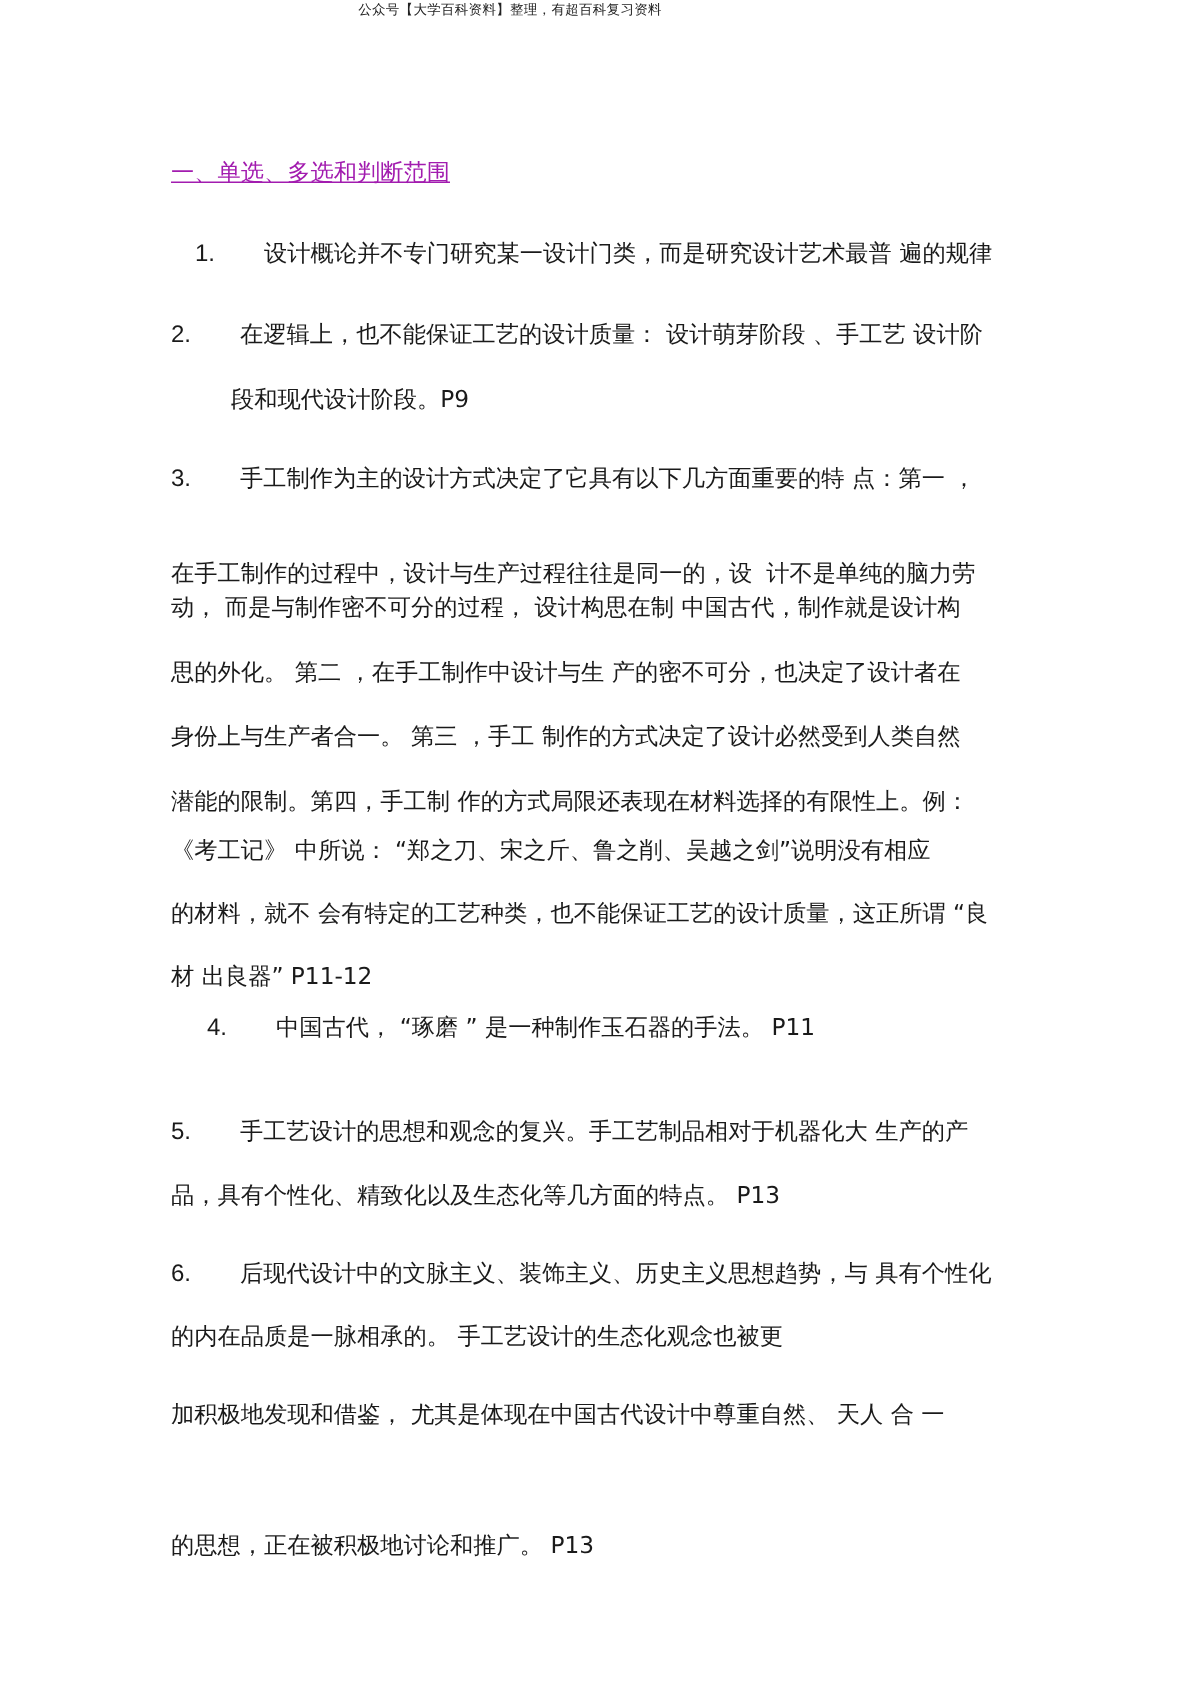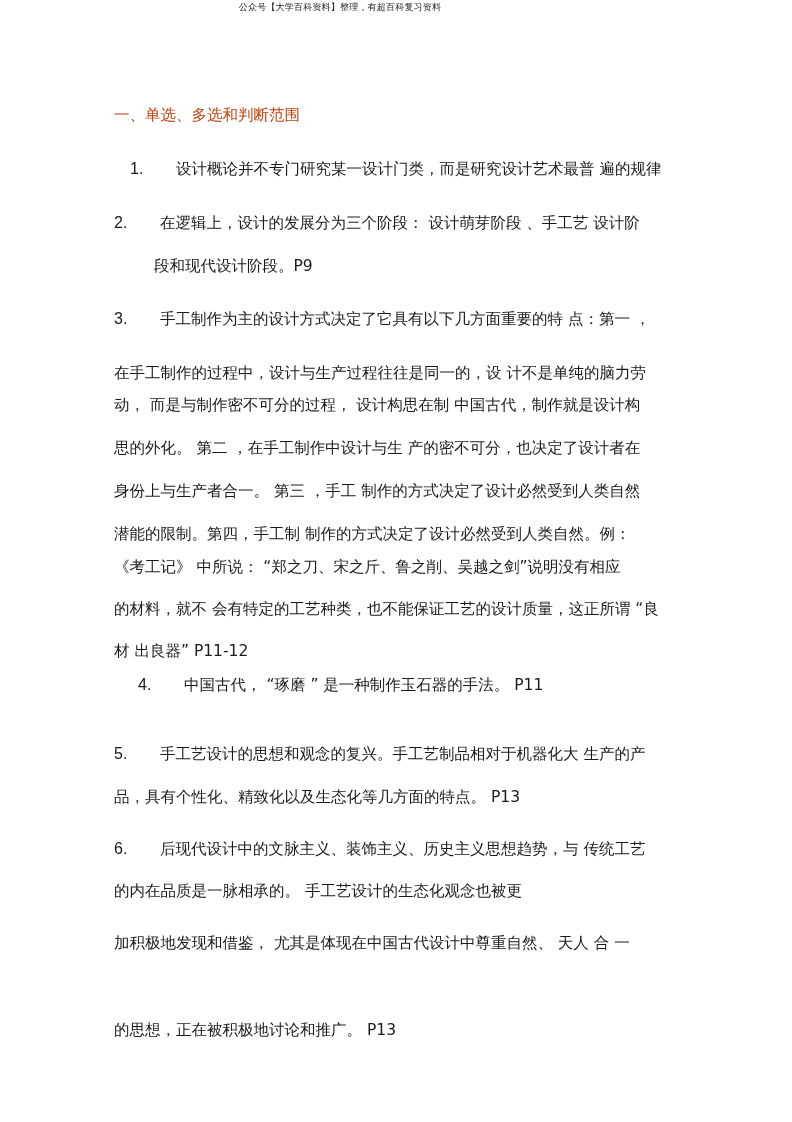--- a/index.html
+++ b/index.html
@@ -26,22 +26,23 @@
       line-height: 12px;
       color: #222;
       letter-spacing: 0.2px;
     }
     .section-title {
       position: absolute;
       left: 114px;
       top: 104px;
       font-size: 15.5px;
       line-height: 22px;
-      color: #c2410c;
+      color: #a21caf;
       white-space: nowrap;
+      text-decoration: underline;
     }
     .line {
       position: absolute;
       left: 114px;
       font-size: 15.5px;
       line-height: 22px;
       color: #1a1a1a;
       white-space: nowrap;
     }
     .num {
@@ -56,43 +57,43 @@
 
 <div class="header-note">公众号【大学百科资料】整理，有超百科复习资料</div>
 
 <div class="section-title">一、单选、多选和判断范围</div>
 
 <div class="line" style="top:158px;margin-left:16px;">
   <span class="num">1.</span><span>设计概论并不专门研究某一设计门类，而是研究设计艺术最普 遍的规律</span>
 </div>
 
 <div class="line" style="top:212px;">
-  <span class="num">2.</span><span>在逻辑上，设计的发展分为三个阶段：  设计萌芽阶段 、手工艺 设计阶</span>
+  <span class="num">2.</span><span>在逻辑上，也不能保证工艺的设计质量：  设计萌芽阶段 、手工艺 设计阶</span>
 </div>
 <div class="line" style="top:255px;margin-left:40px;">段和现代设计阶段。P9</div>
 
 <div class="line" style="top:308px;">
   <span class="num">3.</span><span>手工制作为主的设计方式决定了它具有以下几方面重要的特 点：第一 ，</span>
 </div>
-<div class="line" style="top:362px;">在手工制作的过程中，设计与生产过程往往是同一的，设 计不是单纯的脑力劳</div>
+<div class="line" style="top:372px;font-family:Liberation Mono, monospace;">在手工制作的过程中，设计与生产过程往往是同一的，设 计不是单纯的脑力劳</div>
 <div class="line" style="top:394px;">动，  而是与制作密不可分的过程，  设计构思在制 中国古代，制作就是设计构</div>
 <div class="line" style="top:437px;">思的外化。 第二 ，在手工制作中设计与生 产的密不可分，也决定了设计者在</div>
 <div class="line" style="top:480px;">身份上与生产者合一。 第三 ，手工 制作的方式决定了设计必然受到人类自然</div>
-<div class="line" style="top:523px;">潜能的限制。第四，手工制 制作的方式决定了设计必然受到人类自然。例：</div>
+<div class="line" style="top:523px;">潜能的限制。第四，手工制 作的方式局限还表现在材料选择的有限性上。例：</div>
 <div class="line" style="top:556px;">《考工记》 中所说：  “郑之刀、宋之斤、鲁之削、吴越之剑”说明没有相应</div>
 <div class="line" style="top:598px;">的材料，就不 会有特定的工艺种类，也不能保证工艺的设计质量，这正所谓 “良</div>
 <div class="line" style="top:640px;">材 出良器” P11-12</div>
 
 <div class="line" style="top:674px;margin-left:24px;">
   <span class="num">4.</span><span>中国古代，   “琢磨 ” 是一种制作玉石器的手法。 P11</span>
 </div>
 
 <div class="line" style="top:743px;">
   <span class="num">5.</span><span>手工艺设计的思想和观念的复兴。手工艺制品相对于机器化大 生产的产</span>
 </div>
 <div class="line" style="top:786px;">品，具有个性化、精致化以及生态化等几方面的特点。 P13</div>
 
 <div class="line" style="top:838px;">
-  <span class="num">6.</span><span>后现代设计中的文脉主义、装饰主义、历史主义思想趋势，与 传统工艺</span>
+  <span class="num">6.</span><span>后现代设计中的文脉主义、装饰主义、历史主义思想趋势，与 具有个性化</span>
 </div>
 <div class="line" style="top:880px;">的内在品质是一脉相承的。 手工艺设计的生态化观念也被更</div>
 <div class="line" style="top:932px;">加积极地发现和借鉴，  尤其是体现在中国古代设计中尊重自然、 天人 合 一</div>
 <div class="line" style="top:975px;margin-top:44px;">的思想，正在被积极地讨论和推广。 P13</div>
 
 </body></html>

